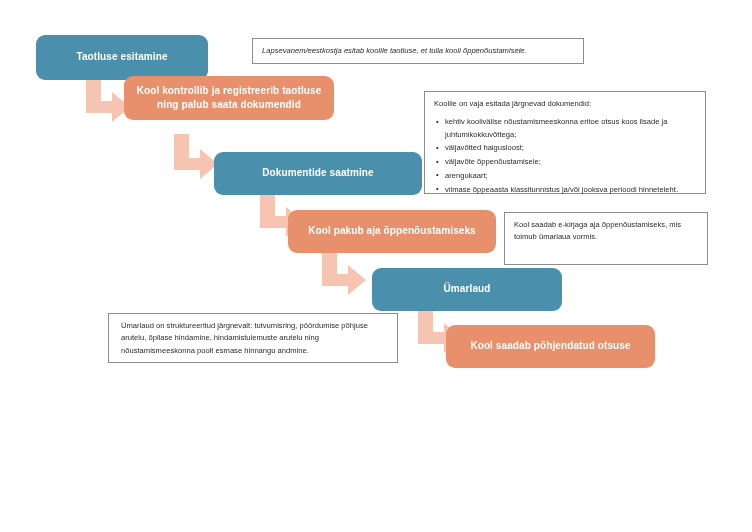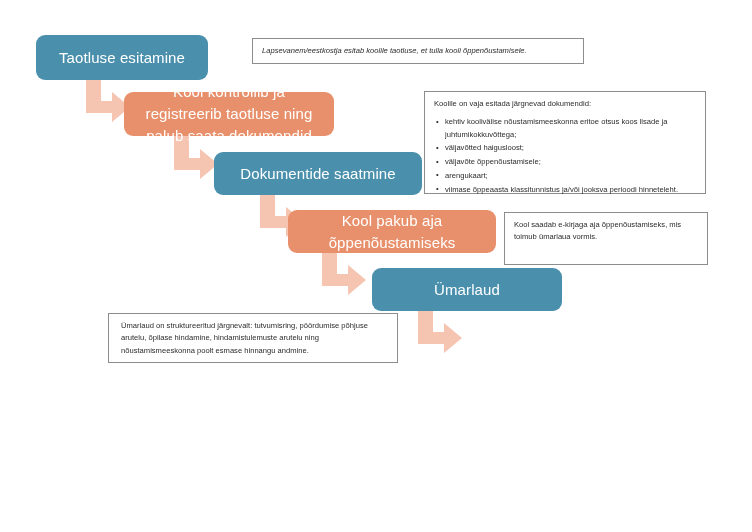--- a/index.html
+++ b/index.html
@@ -21,25 +21,26 @@
 
   
   .proc-box {
     position: absolute;
     border-radius: 9px;
     display: flex;
     align-items: center;
     justify-content: center;
     text-align: center;
     color: #ffffff;
-    font-size: 15px;
+    font-size: 10px;
     line-height: 1.45;
     padding: 4px 12px;
     box-sizing: border-box;
     letter-spacing: 0.1px;
+    font-weight: bold;
   }
   .proc-box.blue  { background: #4a90ad; }
   .proc-box.salmon{ background: #e8906b; }
 
   
   .note-box {
     position: absolute;
     background: #ffffff;
     border: 1px solid #8d8d8d;
     box-sizing: border-box;
@@ -109,36 +110,39 @@
   <div class="elbow-arrow" style="left:416px; top:308px;">
     <svg width="48" height="48" viewBox="0 0 48 48" aria-hidden="true">
       <path d="M 2 0 L 17 0 L 17 24 L 28 24 L 28 15 L 46 30 L 28 45 L 28 36 L 2 36 Z" fill="#f6c5b2"></path>
     </svg>
   </div>
 
   <div class="proc-box blue" style="left:36px; top:35px; width:172px; height:45px;">
     <span>Taotluse esitamine</span>
   </div>
 
-  <div class="proc-box salmon" style="left:124px; top:92px; width:210px; height:44px;">
+  <div class="proc-box salmon" style="left:124px; top:76px; width:210px; height:44px;">
     <span>Kool kontrollib ja registreerib taotluse ning palub saata dokumendid</span>
   </div>
 
   <div class="proc-box blue" style="left:214px; top:152px; width:208px; height:43px;">
     <span>Dokumentide saatmine</span>
   </div>
 
   <div class="proc-box salmon" style="left:288px; top:210px; width:208px; height:43px;">
     <span>Kool pakub aja õppenõustamiseks</span>
   </div>
 
   <div class="proc-box blue" style="left:372px; top:268px; width:190px; height:43px;">
     <span>Ümarlaud</span>
   </div>
 
+  <div class="proc-box salmon" style="left:446px; top:325px; width:209px; height:43px;">
+    <span>Kool saadab põhjendatud otsuse</span>
+  </div>
 
   <div class="note-box" style="left:252px; top:38px; width:332px; height:26px; display:flex; align-items:center;font-style:italic;">
     <p>Lapsevanem/eestkostja esitab koolile taotluse, et tulla kooli õppenõustamisele.</p>
   </div>
 
   <div class="note-box" style="left:424px; top:91px; width:282px; height:103px;">
     <p>Koolile on vaja esitada järgnevad dokumendid:</p>
     <ul>
       <li>kehtiv koolivälise nõustamismeeskonna eritoe otsus koos lisade ja juhtumikokkuvõttega;</li>
       <li>väljavõtted haigusloost;</li>

